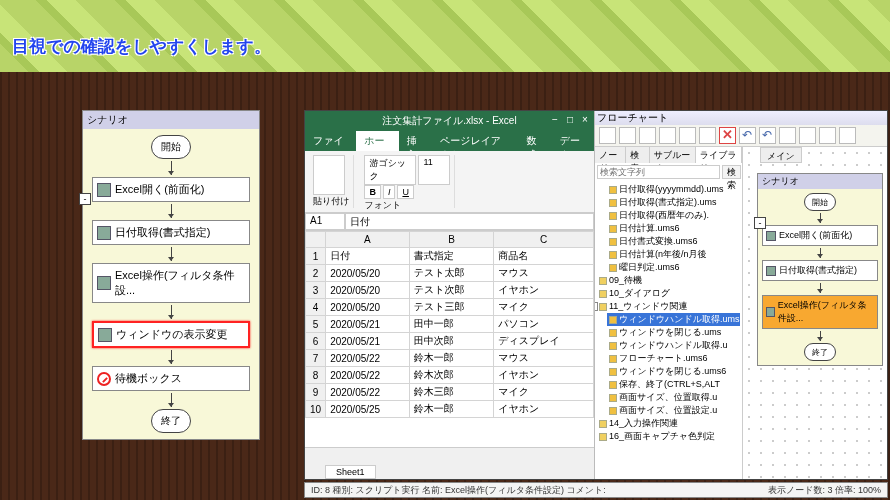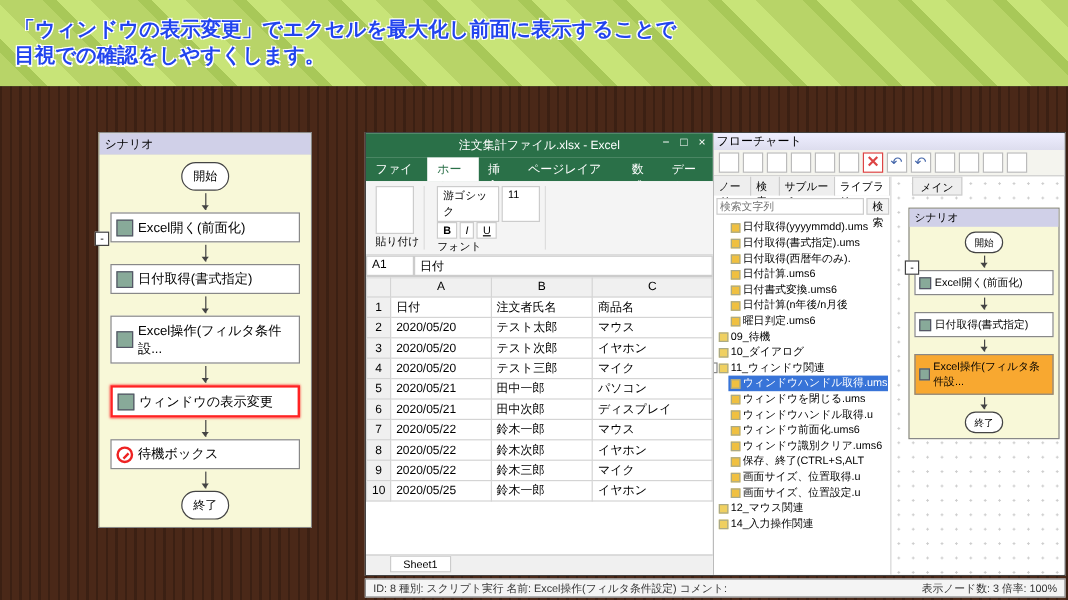--- a/index.html
+++ b/index.html
@@ -33,21 +33,21 @@
 .fontbox{display:flex;gap:2px}
 .fbox{border:1px solid #ccc;background:#fff;padding:1px 4px;font-size:9px}
 .excel-formula{height:18px;display:flex;font-size:10px;border-bottom:1px solid #ccc}
 .namebox{width:40px;border:1px solid #ccc;padding:1px 4px;background:#fff}
 .fxbar{flex:1;border:1px solid #ccc;padding:1px 4px;background:#fff}
 .sheet{flex:1;overflow:hidden}
 .sheet table{border-collapse:collapse;font-size:10px;width:100%}
 .sheet th,.sheet td{border:1px solid #d4d4d4;padding:1px 4px;height:16px;text-align:left;white-space:nowrap}
 .sheet th{background:#f0f0f0;text-align:center;font-weight:normal}
 .sheet .rh{background:#f0f0f0;text-align:center;width:20px}
-.sheet-tab-row{height:17px;background:#f0f0f0;border-top:1px solid #ccc;font-size:9px;display:flex;align-items:flex-start;padding:0 20px}
+.sheet-tab-row{height:32px;background:#f0f0f0;border-top:1px solid #ccc;font-size:9px;display:flex;align-items:flex-end;padding:0 20px}
 .sheet-tab{background:#fff;border:1px solid #ccc;padding:1px 10px}
 .wa{position:absolute;left:290px;top:0;right:0;bottom:0;background:#f4f4f4;display:flex;flex-direction:column}
 .wa-title{height:14px;background:linear-gradient(#eef,#dde);font-size:10px;padding:0 2px;display:flex;align-items:center}
 .wa-tools{height:22px;background:#f4f4ee;border-bottom:1px solid #ccc;display:flex;align-items:center;padding:0 4px;gap:3px}
 .tb{width:17px;height:17px;background:#fff;border:1px solid #bbb}
 .tb.red{border-color:#d44;position:relative}
 .tb.red:after{content:"✕";color:#d44;position:absolute;left:2px;top:-1px;font-size:13px;font-weight:bold}
 .tb.arr{position:relative}
 .tb.arr:after{content:"↶";color:#46a;position:absolute;left:2px;top:0;font-size:12px}
 .wa-body{flex:1;display:flex;overflow:hidden}
@@ -74,21 +74,21 @@
 .c-node{width:116px;font-size:9px;padding:3px;background:#fff;border:1px solid #888;display:flex;gap:3px;align-items:center}
 .c-node .ic{width:10px;height:10px;background:#8a9;border:1px solid #556}
 .c-node.sel{background:#f8a830}
 .statusbar{position:absolute;left:304px;right:2px;bottom:2px;height:16px;background:#f4f4f4;border:1px solid #888;font-size:9px;display:flex;justify-content:space-between;align-items:center;padding:0 6px;color:#333}
 </style>
 </head>
 <body>
 
 <div class="top-banner">
   <div class="txt">
-    <span>「ウィンドウの表示変更」でエクセルを最大化し前面に表示することで</span><br>
+    <br>
     <span>目視での確認をしやすくします。</span>
   </div>
 </div>
 
 <div class="stage">
 
   <div class="left-pane">
     <div class="wf-title">シナリオ</div>
     <div class="wf-body" style="position:relative">
       <div class="sq-toggle">-</div>
@@ -169,21 +169,21 @@
           <tbody>
               <tr>
                 <th class="rh"></th>
                 <th>A</th>
                 <th>B</th>
                 <th>C</th>
               </tr>
           <tr>
                 <th class="rh">1</th>
                 <td>日付</td>
-                <td>注文者氏名</td>
+                <td>書式指定</td>
                 <td>商品名</td>
               </tr>
           </tbody>
             <tbody id="sheet-rows">
               <tr>
                 <th class="rh">2</th>
                 <td>2020/05/20</td>
                 <td>テスト太郎</td>
                 <td>マウス</td>
               </tr>
@@ -279,27 +279,27 @@
               <div class="ti" style="margin-left: 10px;">日付計算.ums6</div>
               <div class="ti" style="margin-left: 10px;">日付書式変換.ums6</div>
               <div class="ti" style="margin-left: 10px;">日付計算(n年後/n月後</div>
               <div class="ti" style="margin-left: 10px;">曜日判定.ums6</div>
               <div class="ti folder" style="margin-left: 0px;">09_待機</div>
               <div class="ti folder" style="margin-left: 0px;">10_ダイアログ</div>
               <div class="ti folder" style="margin-left: 0px;">11_ウィンドウ関連<span class="exp">-</span></div>
               <div class="ti sel" style="margin-left: 10px;">ウィンドウハンドル取得.ums</div>
               <div class="ti" style="margin-left: 10px;">ウィンドウを閉じる.ums</div>
               <div class="ti" style="margin-left: 10px;">ウィンドウハンドル取得.u</div>
-              <div class="ti" style="margin-left: 10px;">ウィンドウ前面化.ums6</div>
-              <div class="ti" style="margin-left: 10px;">ウィンドウ識別クリア.ums6</div>
+              <div class="ti" style="margin-left: 10px;">フローチャート.ums6</div>
+              <div class="ti" style="margin-left: 10px;">ウィンドウを閉じる.ums6</div>
               <div class="ti" style="margin-left: 10px;">保存、終了(CTRL+S,ALT</div>
               <div class="ti" style="margin-left: 10px;">画面サイズ、位置取得.u</div>
               <div class="ti" style="margin-left: 10px;">画面サイズ、位置設定.u</div>
-              <div class="ti folder" style="margin-left: 0px;">12_マウス関連</div>
               <div class="ti folder" style="margin-left: 0px;">14_入力操作関連</div>
+              <div class="ti folder" style="margin-left: 0px;">16_画面キャプチャ色判定</div>
             </div>
         </div>
         <div class="canvas">
           <div class="canvas-tabs">メイン</div>
           <div class="c-inner">
             <div class="c-title">シナリオ</div>
             <div class="c-body" style="position:relative">
               <div class="sq-toggle" style="top:28px">-</div>
               <div class="term">開始</div>
               <div class="arrow"></div>

